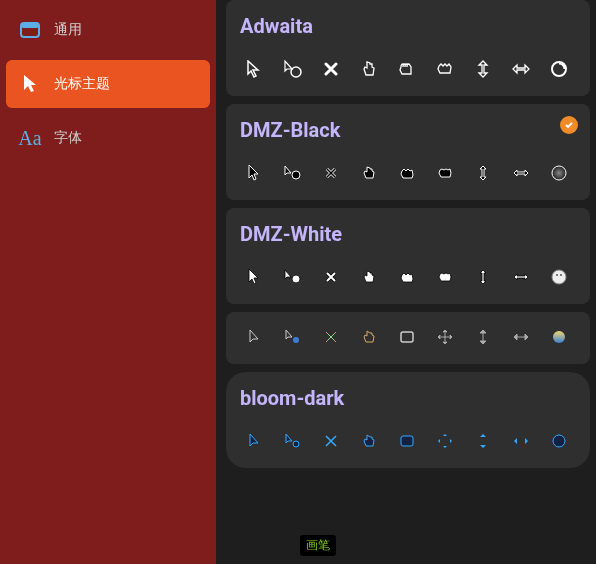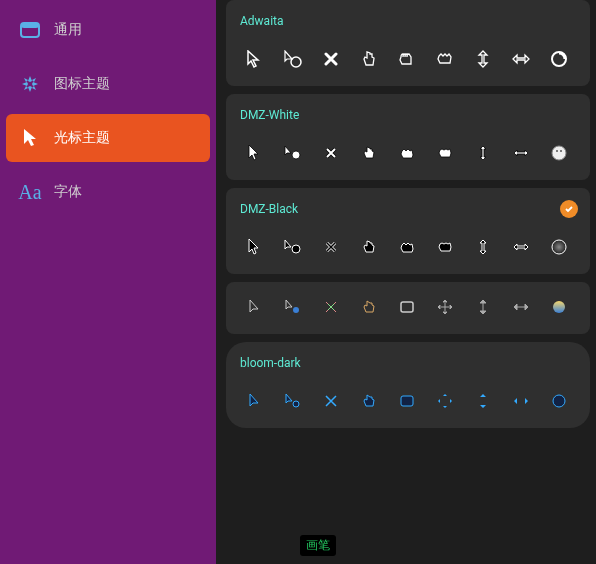--- a/index.html
+++ b/index.html
@@ -8,21 +8,21 @@
     font-family: -apple-system, "Segoe UI", Roboto, sans-serif;
     color: #e0e0e0;
     width: 596px;
     height: 564px;
     overflow: hidden;
     display: flex;
   }
   .sidebar {
     width: 216px;
     padding: 6px;
-    background: #701a75;
+    background: #7f1d1d;
   }
   .sidebar-item {
     display: flex;
     align-items: center;
     gap: 14px;
     padding: 14px 14px;
     border-radius: 6px;
     margin-bottom: 6px;
     cursor: pointer;
     color: #d0d0d0;
@@ -49,23 +49,23 @@
   }
   .theme-card {
     background: #2f2f2f;
     border-radius: 8px;
     margin-bottom: 8px;
     padding: 14px 14px 16px 14px;
     position: relative;
     cursor: pointer;
   }
   .theme-title {
-    font-size: 12px;
-    font-weight: 400;
-    color: #5eead4;
+    font-size: 20px;
+    font-weight: 700;
+    color: #c4b5fd;
     margin-bottom: 20px;
   }
   .cursor-row {
     display: flex;
     gap: 16px;
     align-items: center;
     padding-left: 4px;
   }
   .cursor-glyph {
     width: 22px;
@@ -83,21 +83,21 @@
     height: 18px;
     background: #f08c28;
     border-radius: 50%;
     display: flex;
     align-items: center;
     justify-content: center;
   }
   .tooltip {
     position: absolute;
     background: #000;
-    color: #22c55e;
+    color: #84cc16;
     font-size: 12px;
     padding: 2px 6px;
     border-radius: 3px;
     left: 300px;
     bottom: 8px;
     z-index: 10;
   }
   ::-webkit-scrollbar { width: 8px; }
   ::-webkit-scrollbar-thumb { background: #555; border-radius: 4px; }
 </style>
@@ -108,37 +108,20 @@
   <div class="sidebar-item">
     <span class="sidebar-icon">
       <svg width="20" height="16" viewBox="0 0 20 16">
           <rect x="1" y="1" width="18" height="14" rx="3" fill="none" stroke="#5ab0e6" stroke-width="2"></rect>
           <rect x="1" y="1" width="18" height="5" rx="3" fill="#5ab0e6"></rect>
         </svg>
     </span>
     <span>通用</span>
   </div>
 
-  <div class="sidebar-item">
-    <span class="sidebar-icon">
-      <svg width="20" height="20" viewBox="0 0 20 20">
-          <g fill="#5ab0e6">
-            <path d="M10 2 L12 7 L10 8 L8 7 Z"></path>
-            <path d="M10 18 L8 13 L10 12 L12 13 Z"></path>
-            <path d="M2 10 L7 8 L8 10 L7 12 Z"></path>
-            <path d="M18 10 L13 12 L12 10 L13 8 Z"></path>
-            <path d="M4 4 L8 6 L6 8 Z"></path>
-            <path d="M16 4 L14 8 L12 6 Z"></path>
-            <path d="M4 16 L6 12 L8 14 Z"></path>
-            <path d="M16 16 L12 14 L14 12 Z"></path>
-          </g>
-        </svg>
-    </span>
-    <span>图标主题</span>
-  </div>
 
   <div class="sidebar-item active">
     <span class="sidebar-icon">
       <svg width="16" height="20" viewBox="0 0 16 20">
           <path d="M2 1 L2 16 L6 12 L9 18 L12 17 L9 11 L14 11 Z" fill="#fff"></path>
         </svg>
     </span>
     <span>光标主题</span>
   </div>
 
@@ -197,75 +180,20 @@
       <span class="cursor-glyph">
           <svg width="18" height="18" viewBox="0 0 18 18">
             <circle cx="9" cy="9" r="7" fill="none" stroke="#fff" stroke-width="2"></circle>
             <path d="M9 3 A6 6 0 0 1 15 9" stroke="#fff" stroke-width="3" fill="none"></path>
           </svg>
         </span>
     </div>
   </div>
 
   <div class="theme-card">
-    <div class="theme-title">DMZ-White</div>
-    <div class="cursor-row">
-      <span class="cursor-glyph">
-          <svg width="14" height="18" viewBox="0 0 14 18">
-            <path d="M1 1 L1 14 L4 11 L6 16 L8 15 L6 10 L10 10 Z" fill="#fff" stroke="#000" stroke-width="0.8"></path>
-          </svg>
-        </span>
-      <span class="cursor-glyph">
-          <svg width="18" height="16" viewBox="0 0 18 16">
-            <path d="M1 1 L1 10 L3 8 L7 8 Z" fill="#fff" stroke="#000" stroke-width="0.8"></path>
-            <circle cx="12" cy="10" r="4" fill="#fff" stroke="#000" stroke-width="0.8"></circle>
-          </svg>
-        </span>
-      <span class="cursor-glyph">
-          <svg width="12" height="12" viewBox="0 0 12 12">
-            <path d="M2 2 L10 10 M10 2 L2 10" stroke="#000" stroke-width="3.5"></path>
-            <path d="M2 2 L10 10 M10 2 L2 10" stroke="#fff" stroke-width="2"></path>
-          </svg>
-        </span>
-      <span class="cursor-glyph">
-          <svg width="14" height="16" viewBox="0 0 14 16">
-            <path d="M5 2 L5 7 L3 6 L2 8 L4 13 L11 13 L12 7 L10 6 L10 4 L8 4 L8 3 Z" fill="#fff" stroke="#000" stroke-width="0.8"></path>
-          </svg>
-        </span>
-      <span class="cursor-glyph">
-          <svg width="16" height="12" viewBox="0 0 16 12">
-            <path d="M3 4 L5 2 L7 4 L9 2 L11 4 L13 3 L14 8 L13 11 L4 11 L2 7 Z" fill="#fff" stroke="#000" stroke-width="0.8"></path>
-          </svg>
-        </span>
-      <span class="cursor-glyph">
-          <svg width="16" height="10" viewBox="0 0 16 10">
-            <path d="M3 2 L5 1 L7 2 L9 1 L11 2 L13 1 L14 5 L13 9 L4 9 L2 5 Z" fill="#fff" stroke="#000" stroke-width="0.8"></path>
-          </svg>
-        </span>
-      <span class="cursor-glyph">
-          <svg width="10" height="16" viewBox="0 0 10 16">
-            <path d="M5 1 L2 4 L4 4 L4 12 L2 12 L5 15 L8 12 L6 12 L6 4 L8 4 Z" fill="#fff" stroke="#000" stroke-width="0.8"></path>
-          </svg>
-        </span>
-      <span class="cursor-glyph">
-          <svg width="16" height="10" viewBox="0 0 16 10">
-            <path d="M1 5 L4 2 L4 4 L12 4 L12 2 L15 5 L12 8 L12 6 L4 6 L4 8 Z" fill="#fff" stroke="#000" stroke-width="0.8"></path>
-          </svg>
-        </span>
-      <span class="cursor-glyph">
-          <svg width="16" height="16" viewBox="0 0 16 16">
-            <circle cx="8" cy="8" r="7" fill="#eee" stroke="#888"></circle>
-            <circle cx="6" cy="6" r="1" fill="#555"></circle>
-            <circle cx="10" cy="6" r="1" fill="#555"></circle>
-          </svg>
-        </span>
-    </div>
-  </div>
-
-  <div class="theme-card">
     <div class="checkmark">
       <svg width="10" height="10" viewBox="0 0 10 10">
           <path d="M2 5 L4 7 L8 3" stroke="#fff" stroke-width="1.8" fill="none"></path>
         </svg>
     </div>
     <div class="theme-title">DMZ-Black</div>
     <div class="cursor-row">
       <span class="cursor-glyph">
           <svg width="14" height="18" viewBox="0 0 14 18">
             <path d="M1 1 L1 14 L4 11 L6 16 L8 15 L6 10 L10 10 Z" fill="#000" stroke="#fff" stroke-width="1"></path>
@@ -316,20 +244,75 @@
                 <stop offset="100%" stop-color="#222"></stop>
               </radialGradient>
             </defs>
             <circle cx="8" cy="8" r="7" fill="url(#g1)" stroke="#fff"></circle>
           </svg>
         </span>
     </div>
   </div>
 
   <div class="theme-card">
+    <div class="theme-title">DMZ-White</div>
+    <div class="cursor-row">
+      <span class="cursor-glyph">
+          <svg width="14" height="18" viewBox="0 0 14 18">
+            <path d="M1 1 L1 14 L4 11 L6 16 L8 15 L6 10 L10 10 Z" fill="#fff" stroke="#000" stroke-width="0.8"></path>
+          </svg>
+        </span>
+      <span class="cursor-glyph">
+          <svg width="18" height="16" viewBox="0 0 18 16">
+            <path d="M1 1 L1 10 L3 8 L7 8 Z" fill="#fff" stroke="#000" stroke-width="0.8"></path>
+            <circle cx="12" cy="10" r="4" fill="#fff" stroke="#000" stroke-width="0.8"></circle>
+          </svg>
+        </span>
+      <span class="cursor-glyph">
+          <svg width="12" height="12" viewBox="0 0 12 12">
+            <path d="M2 2 L10 10 M10 2 L2 10" stroke="#000" stroke-width="3.5"></path>
+            <path d="M2 2 L10 10 M10 2 L2 10" stroke="#fff" stroke-width="2"></path>
+          </svg>
+        </span>
+      <span class="cursor-glyph">
+          <svg width="14" height="16" viewBox="0 0 14 16">
+            <path d="M5 2 L5 7 L3 6 L2 8 L4 13 L11 13 L12 7 L10 6 L10 4 L8 4 L8 3 Z" fill="#fff" stroke="#000" stroke-width="0.8"></path>
+          </svg>
+        </span>
+      <span class="cursor-glyph">
+          <svg width="16" height="12" viewBox="0 0 16 12">
+            <path d="M3 4 L5 2 L7 4 L9 2 L11 4 L13 3 L14 8 L13 11 L4 11 L2 7 Z" fill="#fff" stroke="#000" stroke-width="0.8"></path>
+          </svg>
+        </span>
+      <span class="cursor-glyph">
+          <svg width="16" height="10" viewBox="0 0 16 10">
+            <path d="M3 2 L5 1 L7 2 L9 1 L11 2 L13 1 L14 5 L13 9 L4 9 L2 5 Z" fill="#fff" stroke="#000" stroke-width="0.8"></path>
+          </svg>
+        </span>
+      <span class="cursor-glyph">
+          <svg width="10" height="16" viewBox="0 0 10 16">
+            <path d="M5 1 L2 4 L4 4 L4 12 L2 12 L5 15 L8 12 L6 12 L6 4 L8 4 Z" fill="#fff" stroke="#000" stroke-width="0.8"></path>
+          </svg>
+        </span>
+      <span class="cursor-glyph">
+          <svg width="16" height="10" viewBox="0 0 16 10">
+            <path d="M1 5 L4 2 L4 4 L12 4 L12 2 L15 5 L12 8 L12 6 L4 6 L4 8 Z" fill="#fff" stroke="#000" stroke-width="0.8"></path>
+          </svg>
+        </span>
+      <span class="cursor-glyph">
+          <svg width="16" height="16" viewBox="0 0 16 16">
+            <circle cx="8" cy="8" r="7" fill="#eee" stroke="#888"></circle>
+            <circle cx="6" cy="6" r="1" fill="#555"></circle>
+            <circle cx="10" cy="6" r="1" fill="#555"></circle>
+          </svg>
+        </span>
+    </div>
+  </div>
+
+  <div class="theme-card">
     <div class="cursor-row">
       <span class="cursor-glyph">
           <svg width="12" height="16" viewBox="0 0 12 16">
             <path d="M1 1 L1 13 L4 10 L9 10 Z" fill="none" stroke="#ccc" stroke-width="1"></path>
           </svg>
         </span>
       <span class="cursor-glyph">
           <svg width="16" height="16" viewBox="0 0 16 16">
             <path d="M1 1 L1 10 L3 8 L7 8 Z" fill="none" stroke="#ccc"></path>
             <circle cx="11" cy="11" r="3" fill="#3a7fd5"></circle>

